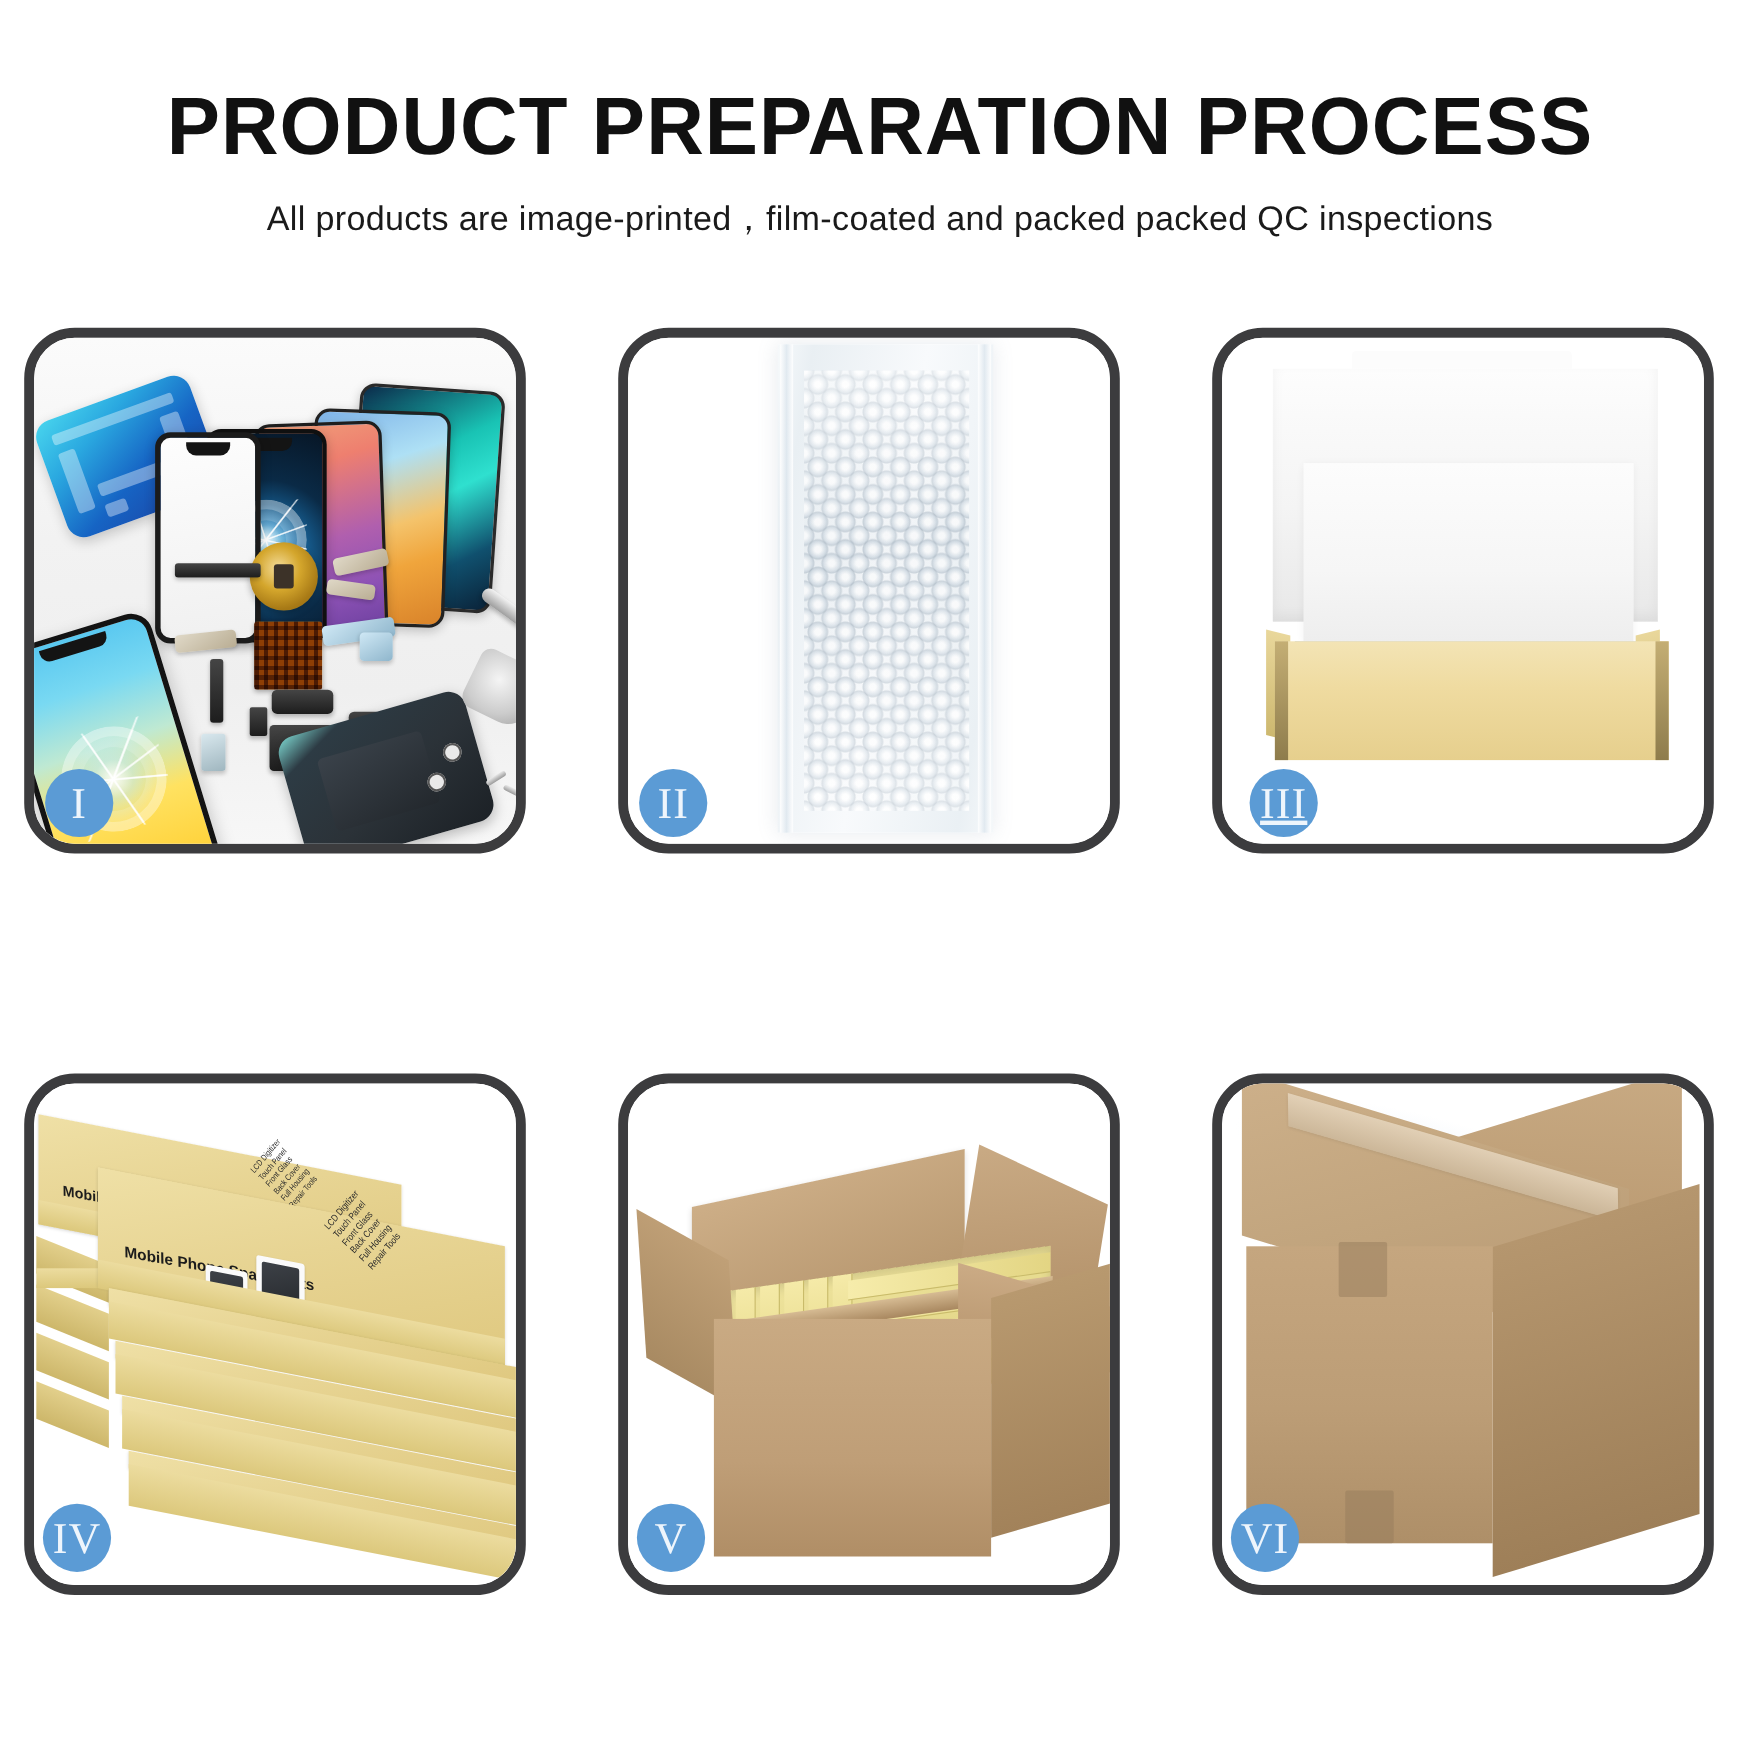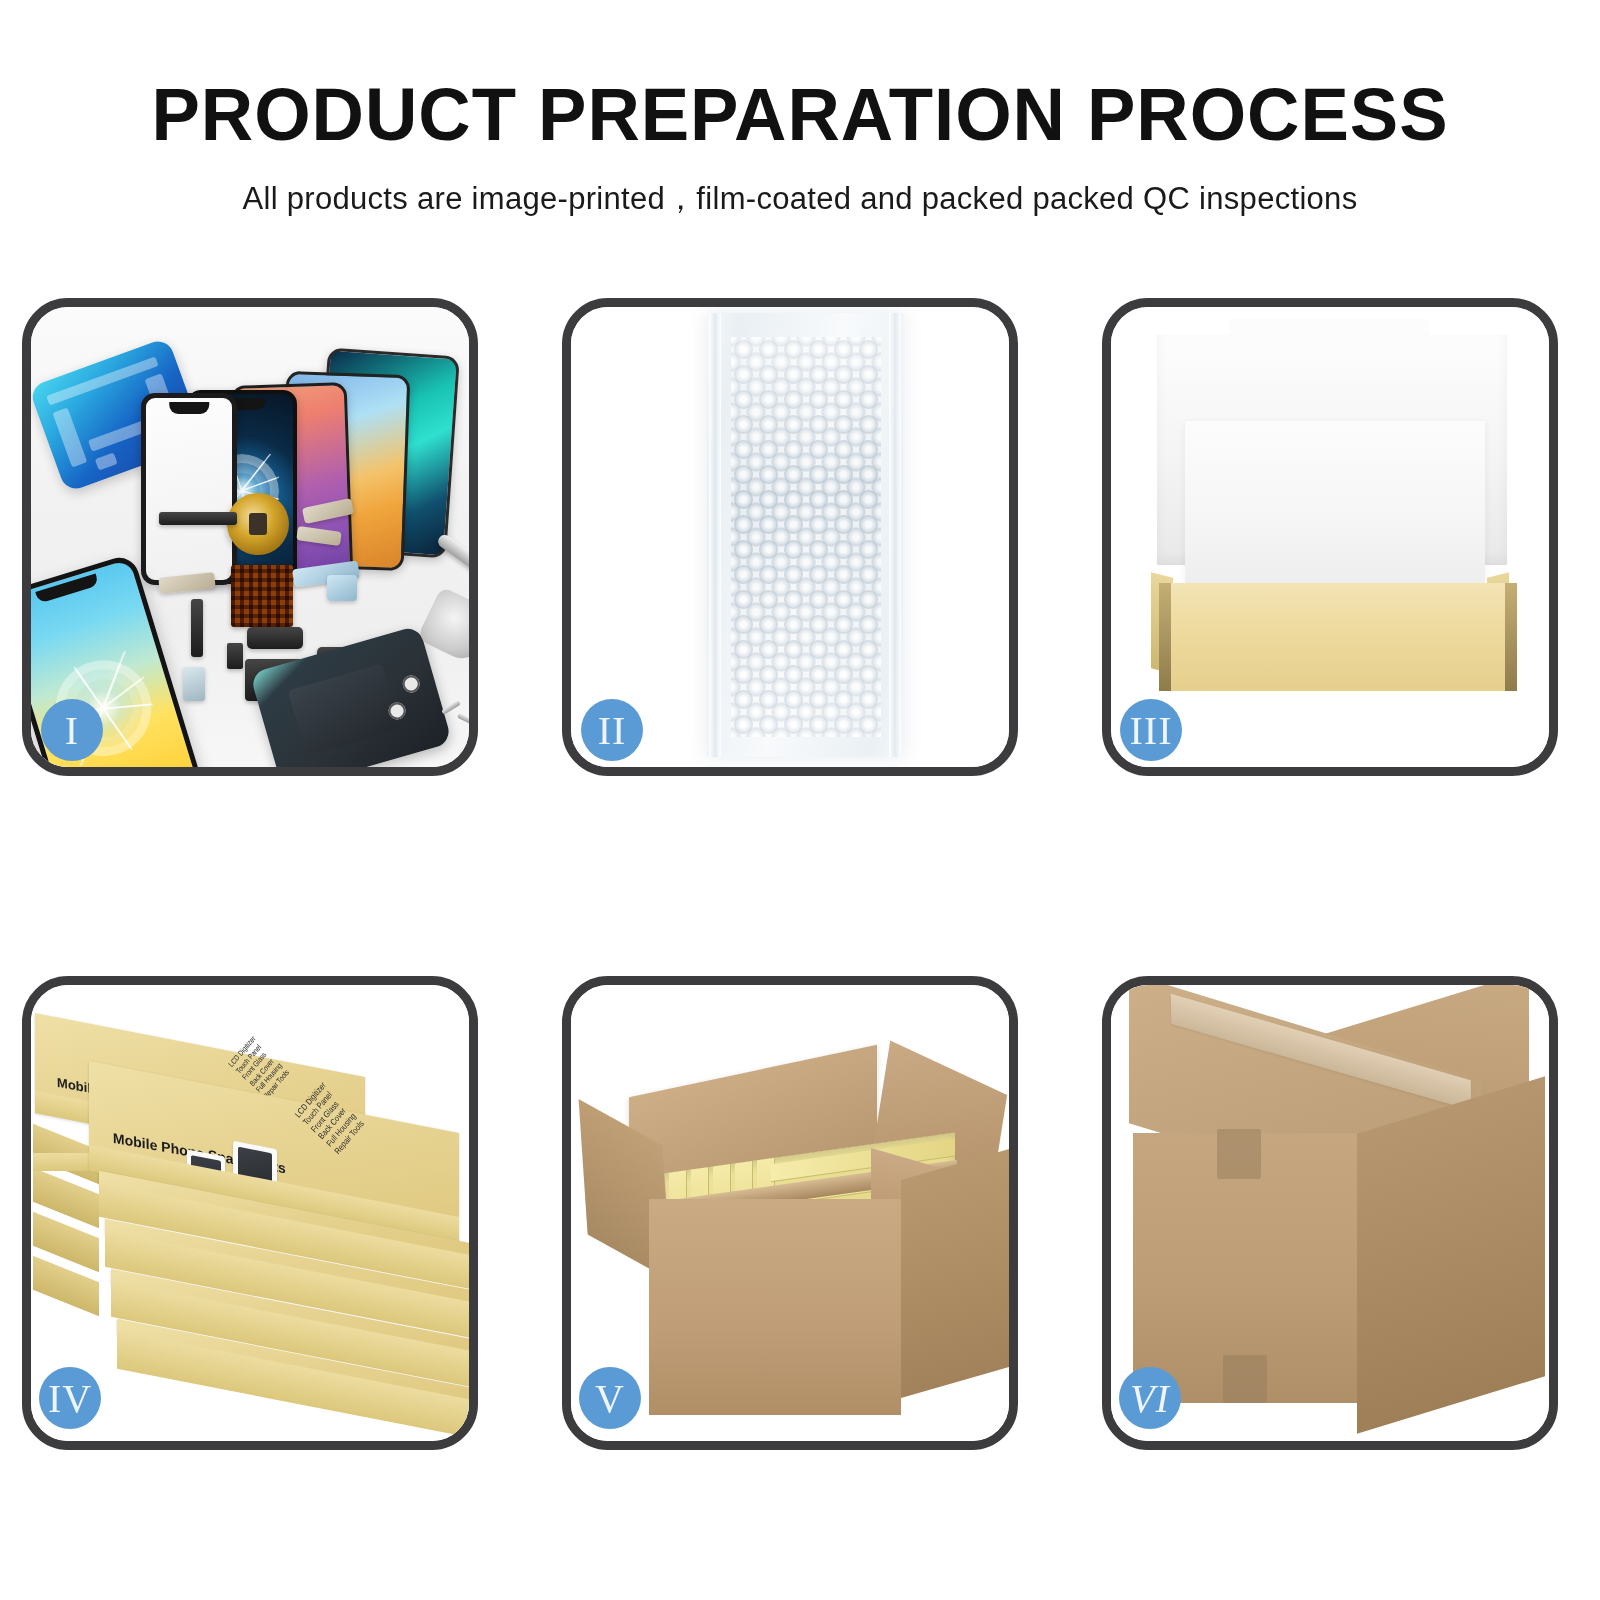--- a/index.html
+++ b/index.html
@@ -300,21 +300,21 @@
     <div class="scene">
       <div class="p3bg"></div>
       <div class="lidtab"></div>
       <div class="lidback"></div>
       <div class="foam"></div>
       <div class="innerwrap"></div>
       <div class="boxlipL"></div>
       <div class="boxlipR"></div>
       <div class="boxfront"></div>
     </div>
-    <div class="badge" style="left:9px;bottom:6px;width:62px;height:62px;">
+    <div class="badge" style="left:25px;bottom:6px;width:62px;height:62px;text-decoration:underline;">
       <span class="small">III</span>
     </div>
   </div>
 
   <div class="panel" style="left:22px;top:976px;width:456px;height:474px;">
     <div class="scene">
       <div class="p4bg"></div>
       <div class="stack">
 
         <div class="gside" style="left:2px;top:152px;width:66px;height:34px;transform:skewY(22deg);"></div>
@@ -407,21 +407,21 @@
       <div class="c5-leftflap"></div>
       <div class="c5-frontflap"></div>
       <div class="c5-bodyR"></div>
       <div class="c5-body"></div>
     </div>
     <div class="badge" style="left:8px;bottom:12px;width:62px;height:62px;">
       <span>V</span>
     </div>
   </div>
 
-  <div class="panel" style="left:1102px;top:976px;width:456px;height:474px;font-style:italic;">
+  <div class="panel" style="left:1102px;top:976px;width:456px;height:474px;">
     <div class="scene">
       <div class="p6bg"></div>
       <div class="c6-shadow"></div>
       <div class="c6-topR"></div>
       <div class="c6-top"></div>
       <div class="c6-tape"></div>
       <div class="c6-side"></div>
       <div class="c6-front">
         <div class="c6-tab" style="left:84px;top:-4px;width:44px;height:50px;"></div>
         <div class="c6-tab" style="left:90px;top:222px;width:44px;height:48px;"></div>

